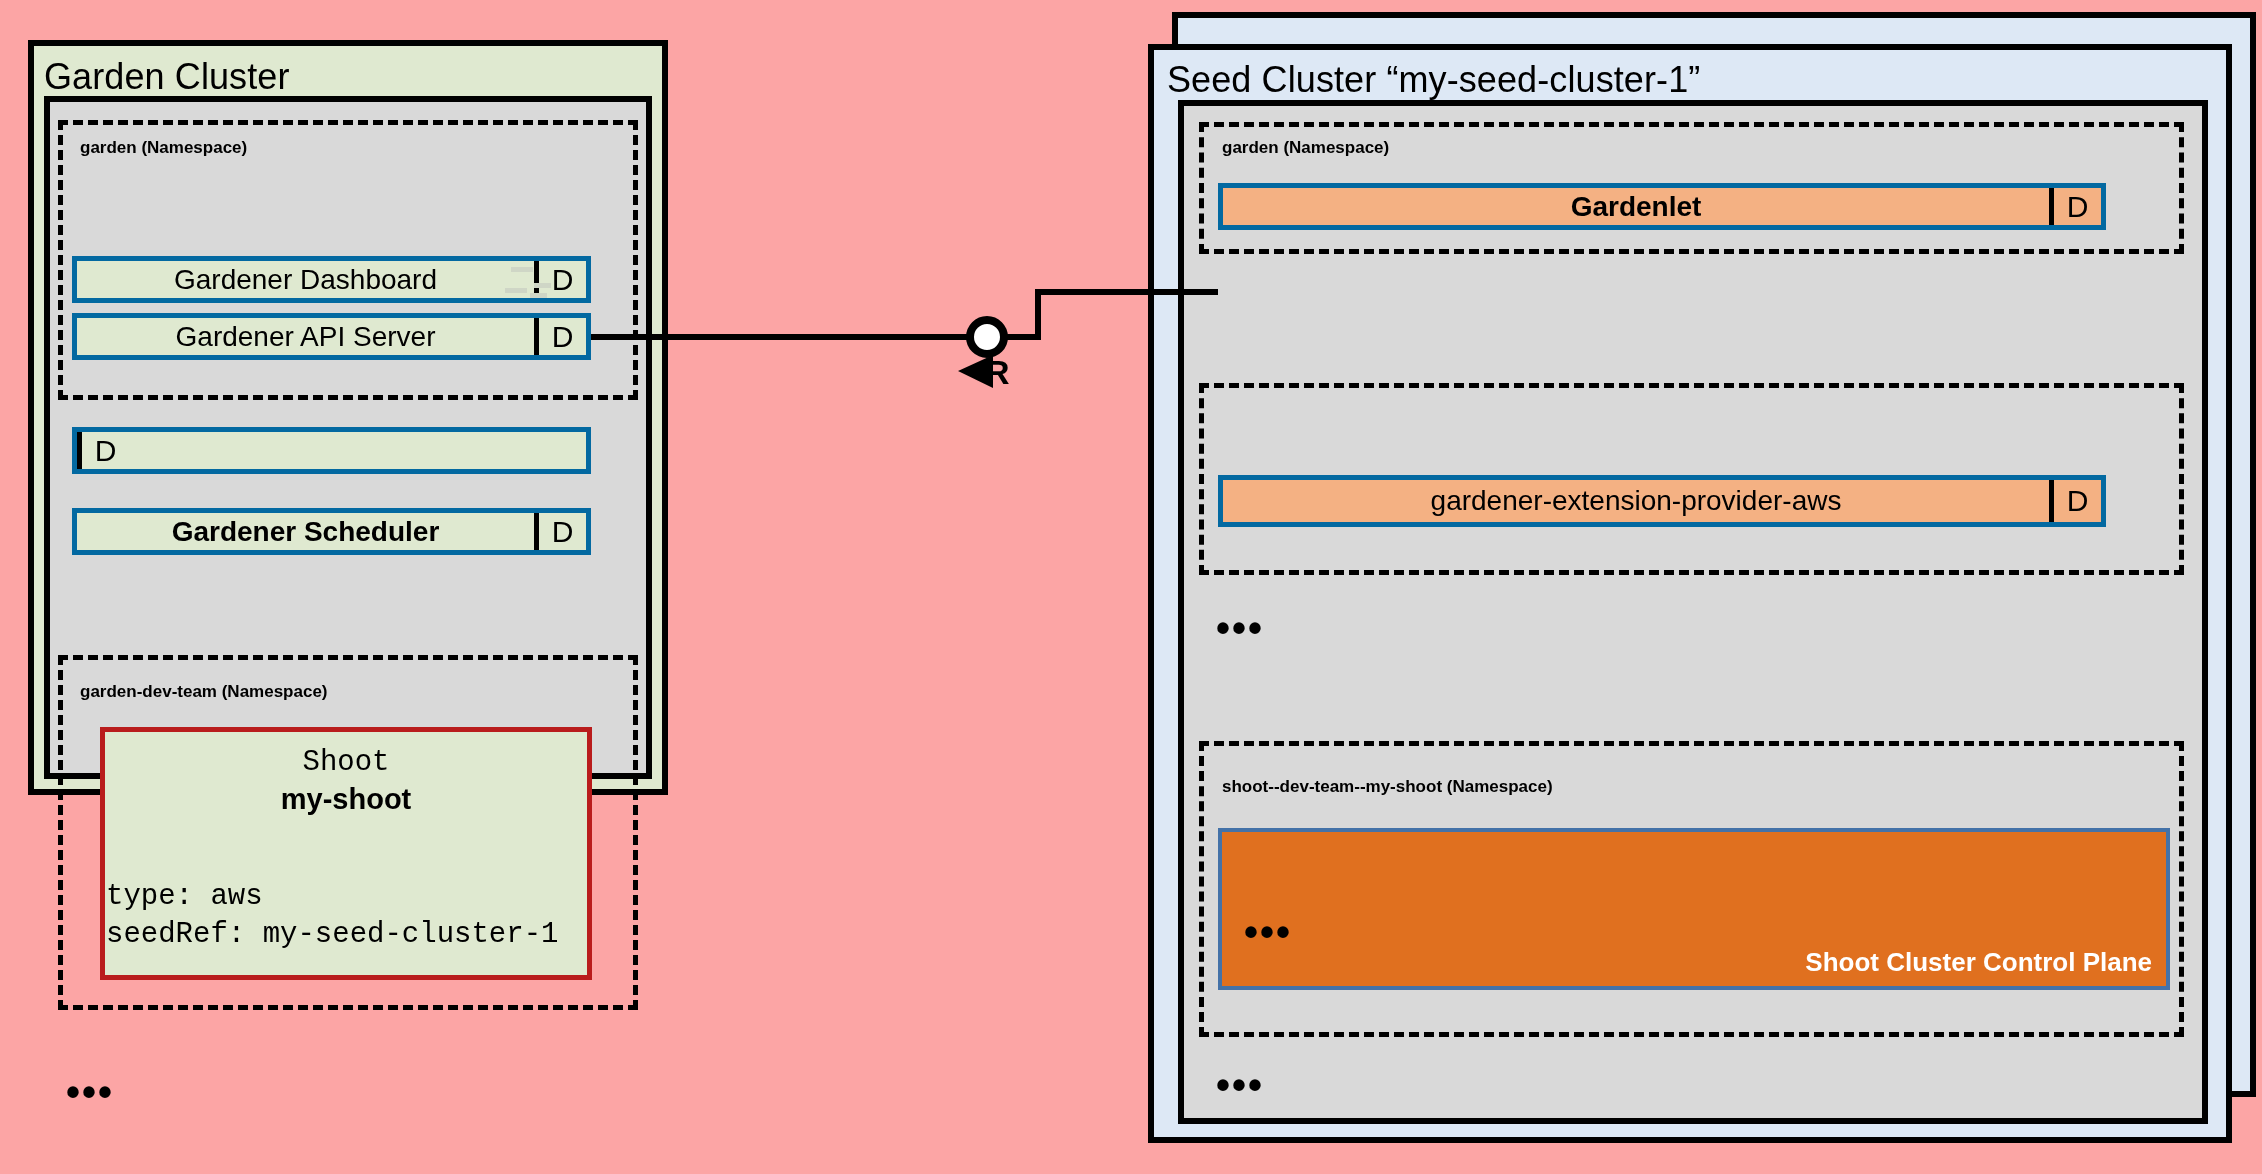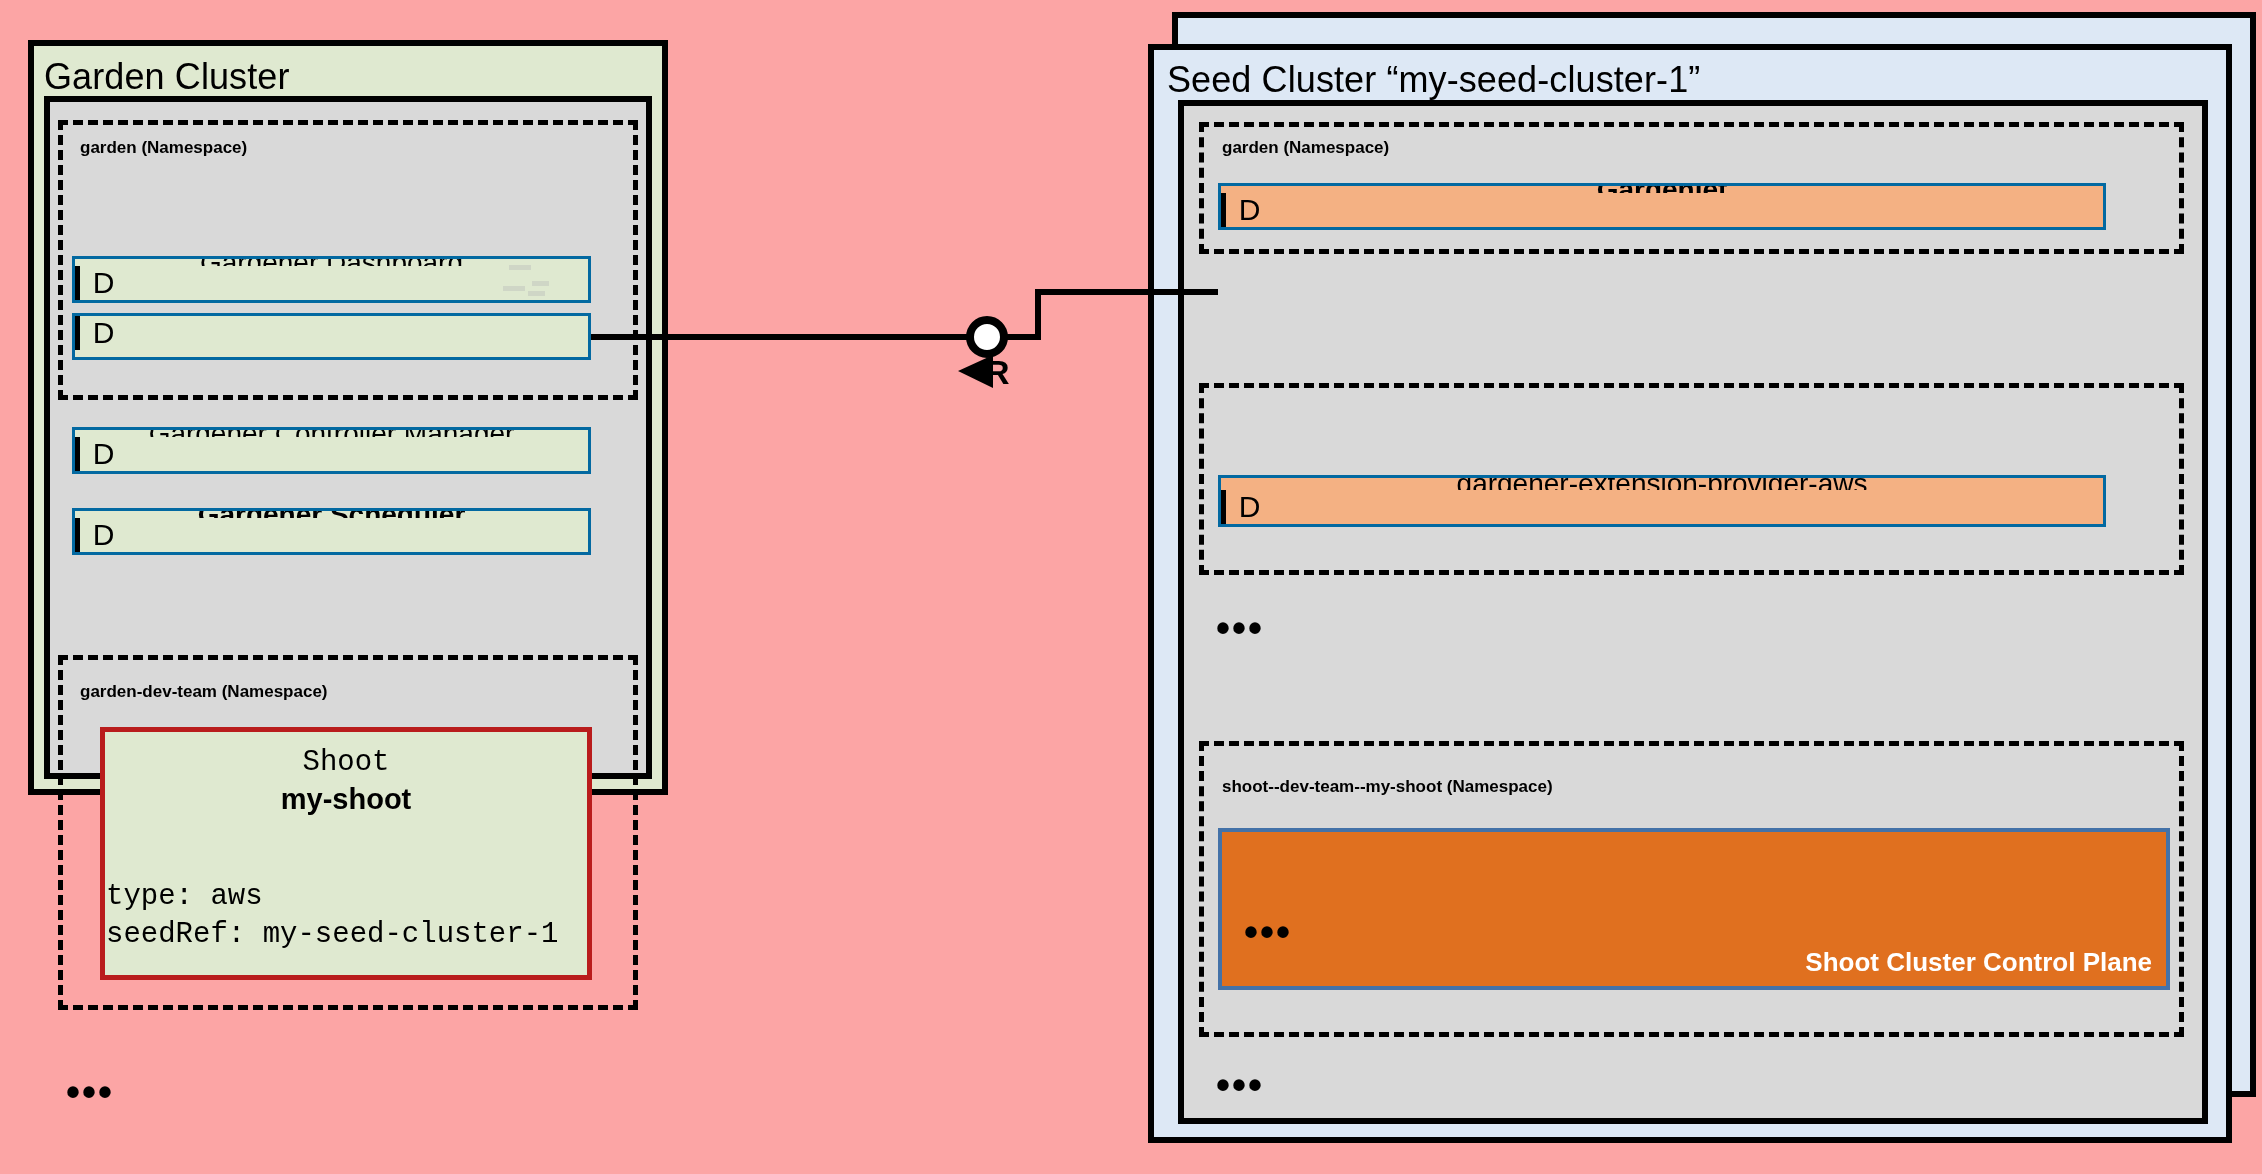--- a/index.html
+++ b/index.html
@@ -45,22 +45,22 @@
     font-size: 17px;
     font-weight: bold;
     color: #000000;
     white-space: nowrap;
   }
 
   
   .component {
     position: absolute;
     display: flex;
-    flex-direction: column;
-    border: 3px solid #0369a1;
+    flex-direction: row;
+    border: 5px solid #0369a1;
     box-sizing: border-box;
     background: #dfe9d0;
   }
   .component .label {
     flex: 1 1 auto;
     display: flex;
     align-items: center;
     justify-content: center;
     font-size: 28px;
     color: #000000;
@@ -179,25 +179,25 @@
   <div class="component green" style="left:72px; top:256px; width:519px; height:47px;">
     <div class="label">Gardener Dashboard</div>
     <div class="dbadge">D</div>
     <div class="artifact" style="left:434px; top:6px; width:22px; height:5px;"></div>
     <div class="artifact" style="left:428px; top:27px; width:22px; height:5px;"></div>
     <div class="artifact" style="left:457px; top:22px; width:17px; height:5px;"></div>
     <div class="artifact" style="left:453px; top:32px; width:17px; height:5px;"></div>
   </div>
 
   <div class="component green" style="left:72px; top:313px; width:519px; height:47px;">
+    <div class="label">Gardener API Server</div>
     <div class="dbadge">D</div>
   </div>
 
   <div class="component green" style="left:72px; top:427px; width:519px; height:47px;">
-    <div class="label">Gardener Controller Manager</div>
     <div class="dbadge">D</div>
   </div>
 
   <div class="component green bold" style="left:72px; top:508px; width:519px; height:47px;">
     <div class="label">Gardener Scheduler</div>
     <div class="dbadge">D</div>
   </div>
 
   <div class="abs dashed-ns" style="left:58px; top:655px; width:580px; height:355px;"></div>
   <div class="ns-title" style="left:80px; top:682px;">garden-dev-team (Namespace)</div>

